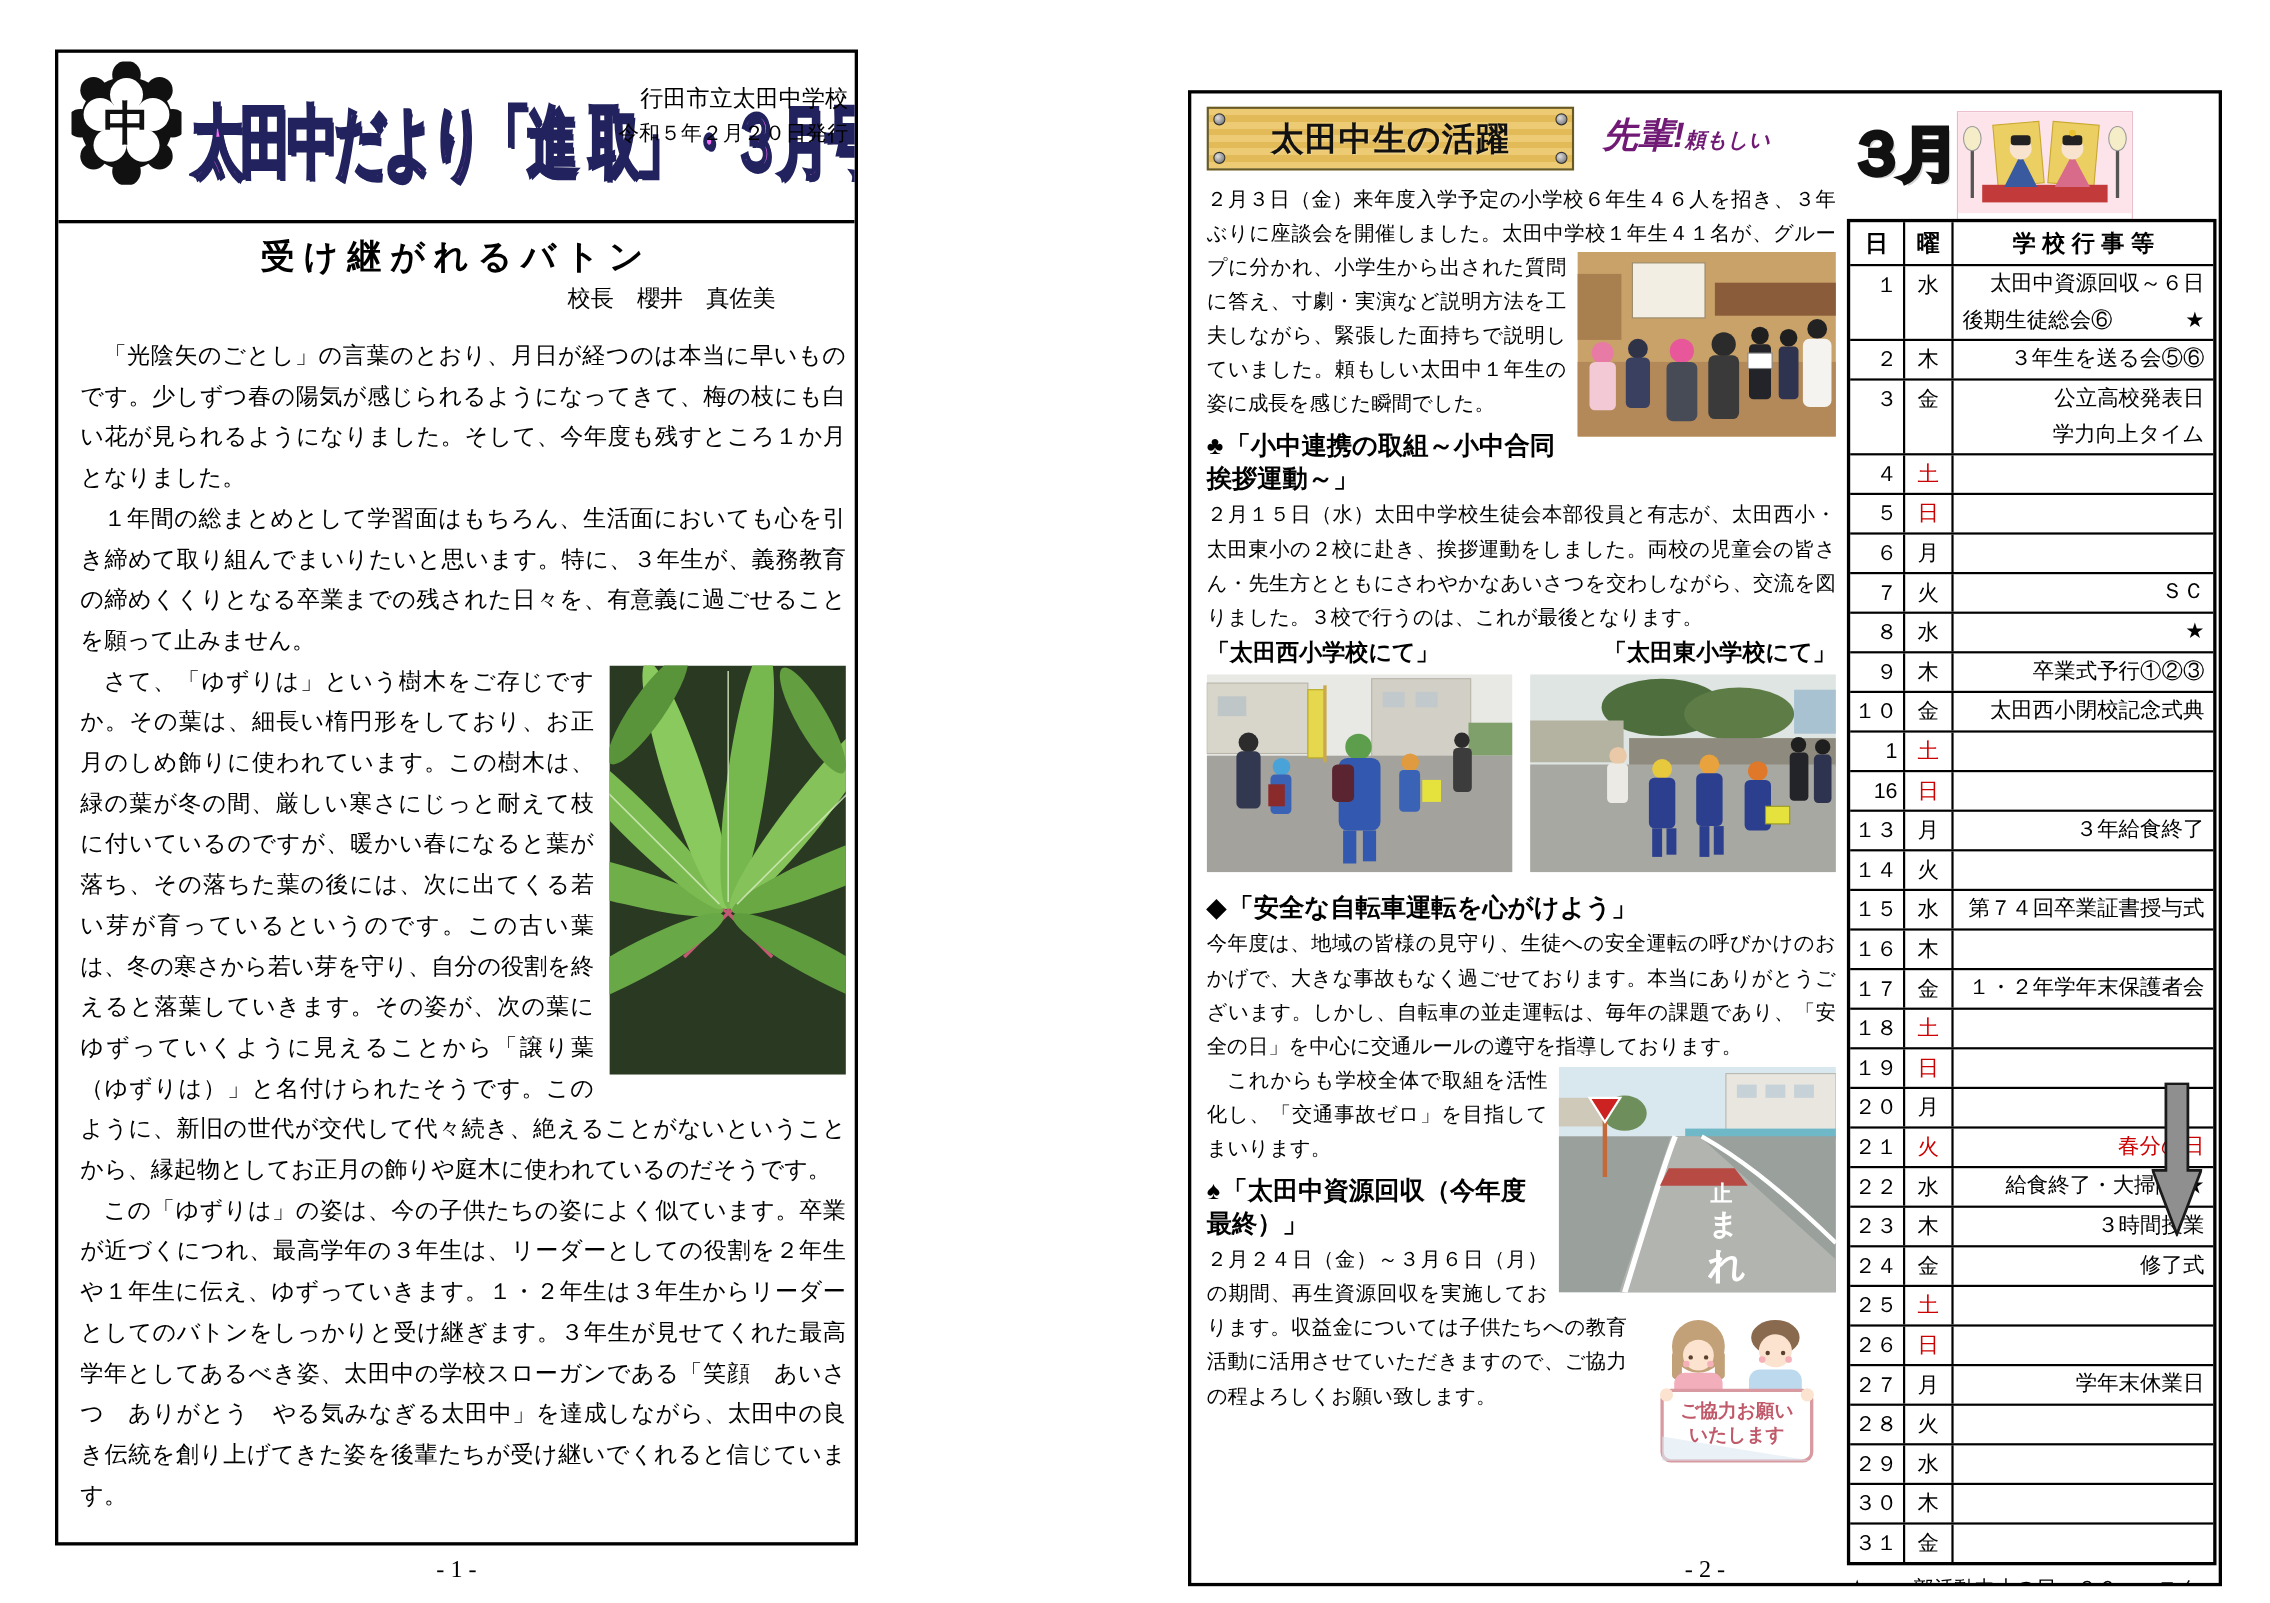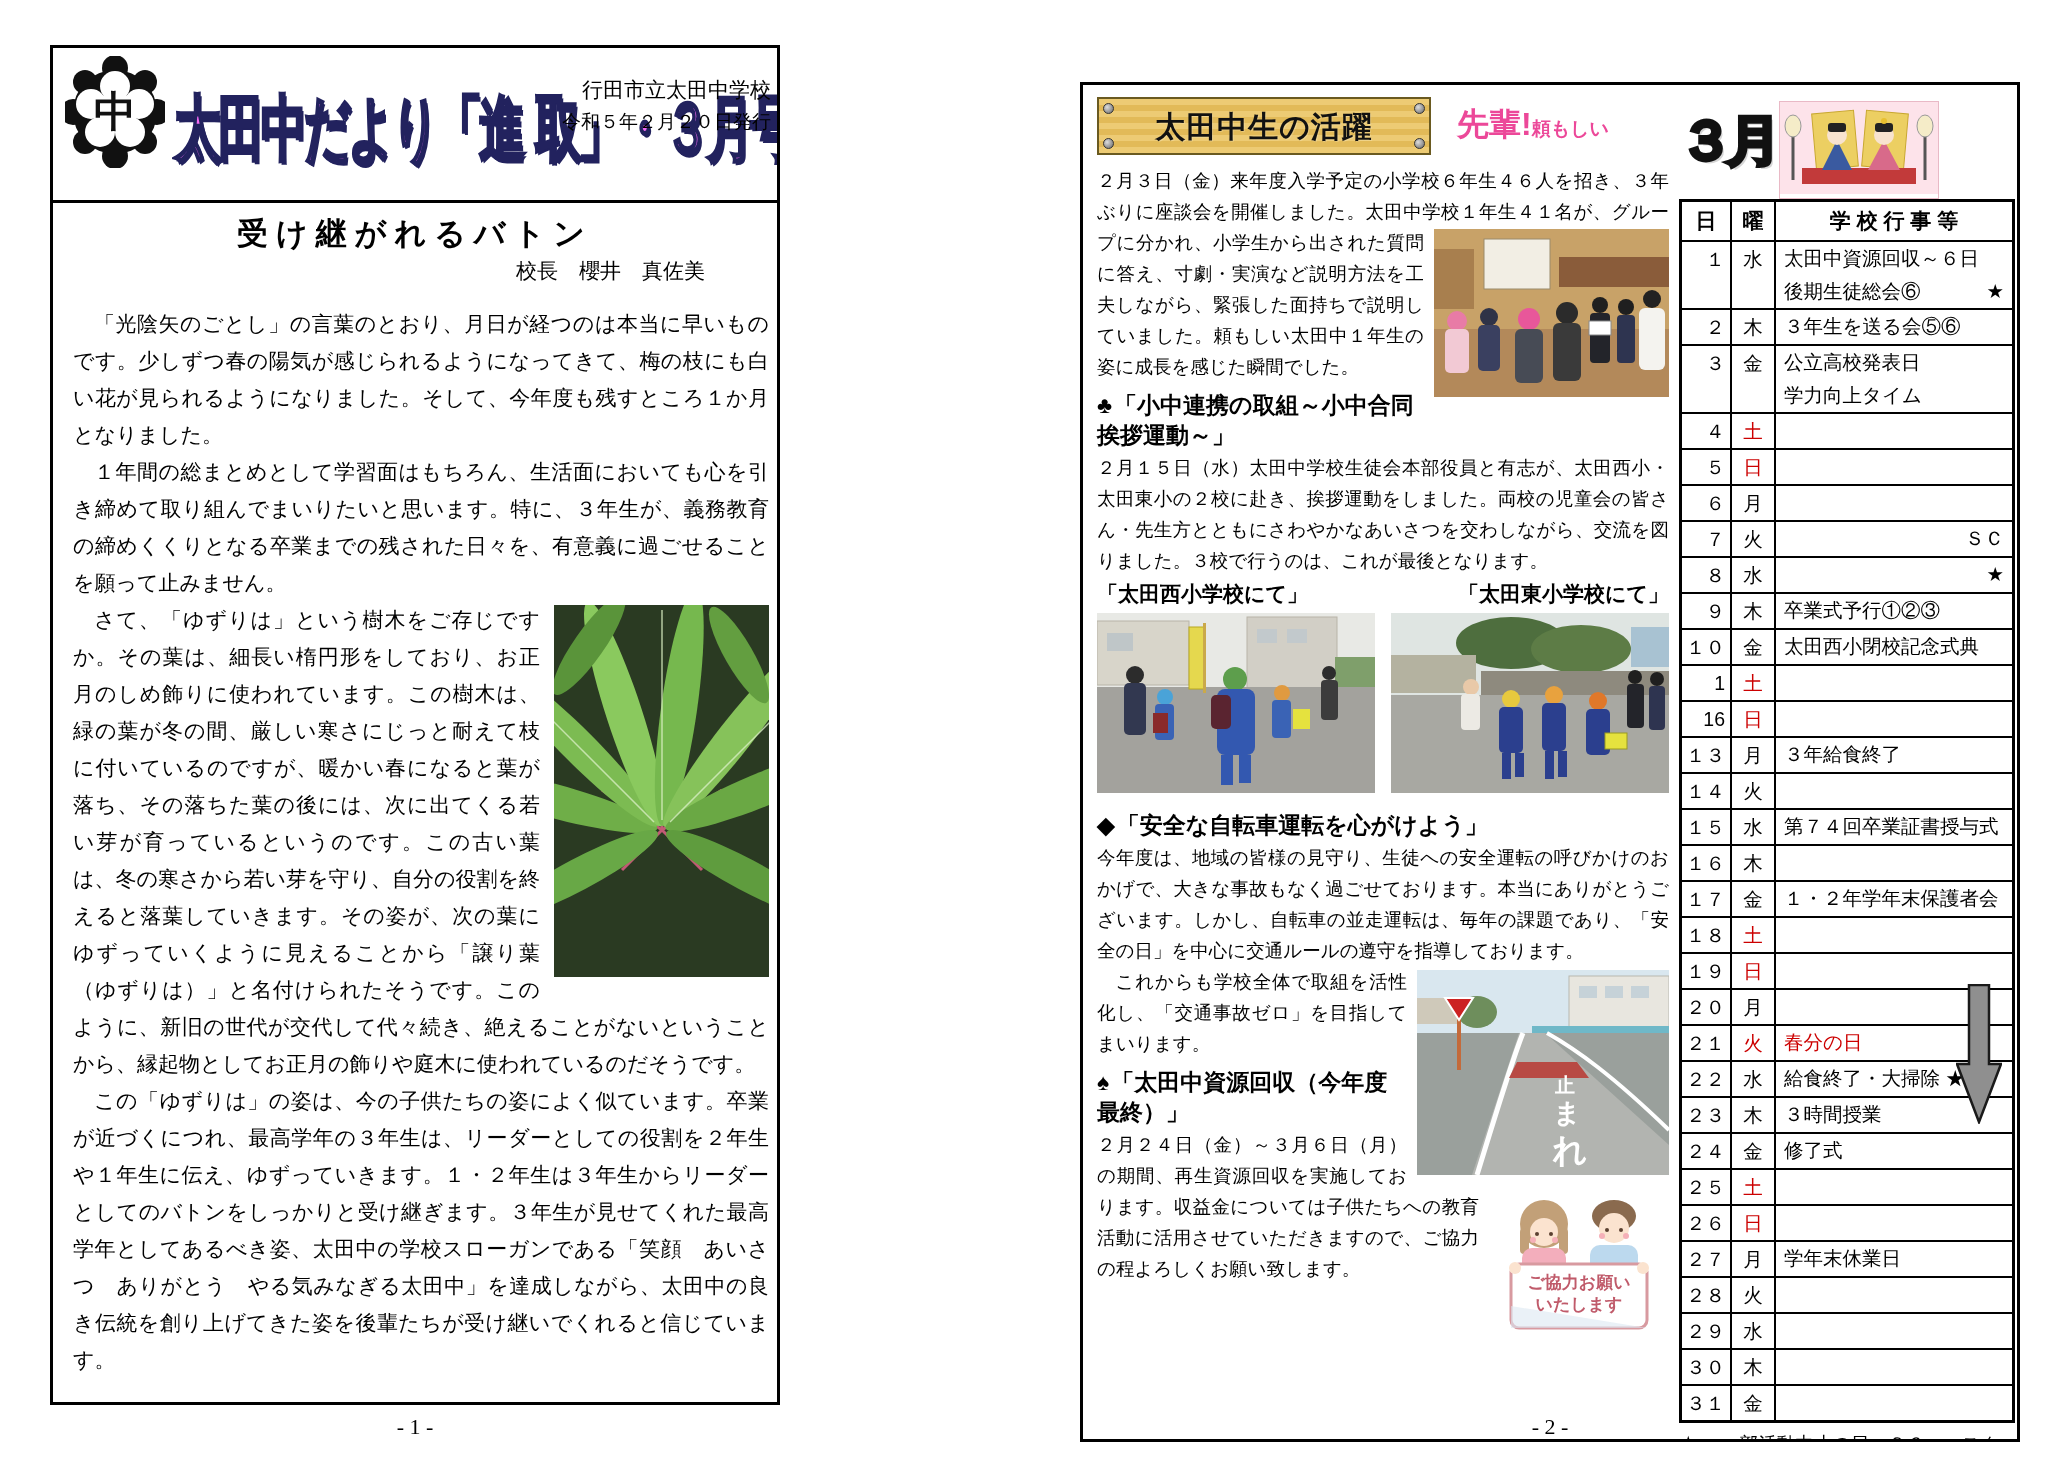--- a/index.html
+++ b/index.html
@@ -39,21 +39,21 @@
   .banner-row{display:flex;align-items:center;height:62px;margin-bottom:2px;}
   .wood-banner{position:relative;width:330px;height:54px;border:2px solid #6a5a20;
       background:repeating-linear-gradient(180deg,#edcb74 0 6px,#e2ba58 6px 12px);
       display:flex;align-items:center;justify-content:center;
       font-size:30px;font-weight:bold;letter-spacing:1px;color:#111;
       text-shadow:1px 1px 0 #fff3;}
   .screw{position:absolute;width:9px;height:9px;border-radius:50%;
       background:radial-gradient(circle at 35% 35%,#ddd,#666);border:1px solid #333;}
   .screw.tl{left:4px;top:4px}.screw.bl{left:4px;bottom:4px}
   .screw.tr{right:4px;top:4px}.screw.br{right:4px;bottom:4px}
-  .senpai{margin-left:26px;color:#ec4899;font-weight:bold;white-space:nowrap;}
+  .senpai{margin-left:26px;color:#701a75;font-style:italic;font-weight:bold;white-space:nowrap;}
   .senpai .big{font-size:32px;}
   .senpai .small{font-size:19px;}
 
   .sec{margin-top:8px;}
   .sec-head{font-size:23px;font-weight:bold;line-height:30px;margin:6px 0 2px 0;text-align:left;}
   .sec-head .bullet{margin-right:2px;}
   .sec-body{overflow:visible;}
   .float-spacer{float:right;width:0;}
   .floated{float:right;clear:right;}
   .photo{display:block;}
@@ -75,21 +75,21 @@
   .cal-table{position:relative;border:3px solid #000;margin-top:4px;background:#fff;}
   .cal-hrow,.cal-row{display:grid;grid-template-columns:50px 44px 1fr;}
   .cal-hrow{height:38px;border-bottom:2px solid #000;font-weight:bold;}
   .cal-hrow div{display:flex;align-items:center;justify-content:center;font-size:21px;}
   .cal-row{min-height:34px;border-bottom:2px solid #000;}
   .cal-row:last-child{border-bottom:none;}
   .cal-hd,.cal-hw{border-right:2px solid #000;}
   .cal-day{border-right:2px solid #000;text-align:right;padding:1px 5px 0 0;font-size:19.5px;line-height:32px;}
   .cal-wd{border-right:2px solid #000;text-align:center;font-size:19.5px;line-height:32px;padding-top:1px;}
   .cal-ev{font-size:19.5px;}
-  .cal-line{display:flex;justify-content:flex-start;min-height:33px;line-height:33px;padding:0 8px 0 8px;}
+  .cal-line{display:flex;justify-content:flex-end;min-height:33px;line-height:33px;padding:0 8px 0 8px;}
   .cal-right{margin-left:auto;}
   .red{color:#c00;}
   .cal-arrow{position:absolute;right:10px;top:782px;}
   .cal-legend{margin-top:8px;font-size:18.5px;white-space:nowrap;}
 </style>
 </head>
 <body>
 
 <div class="canvas">
 

